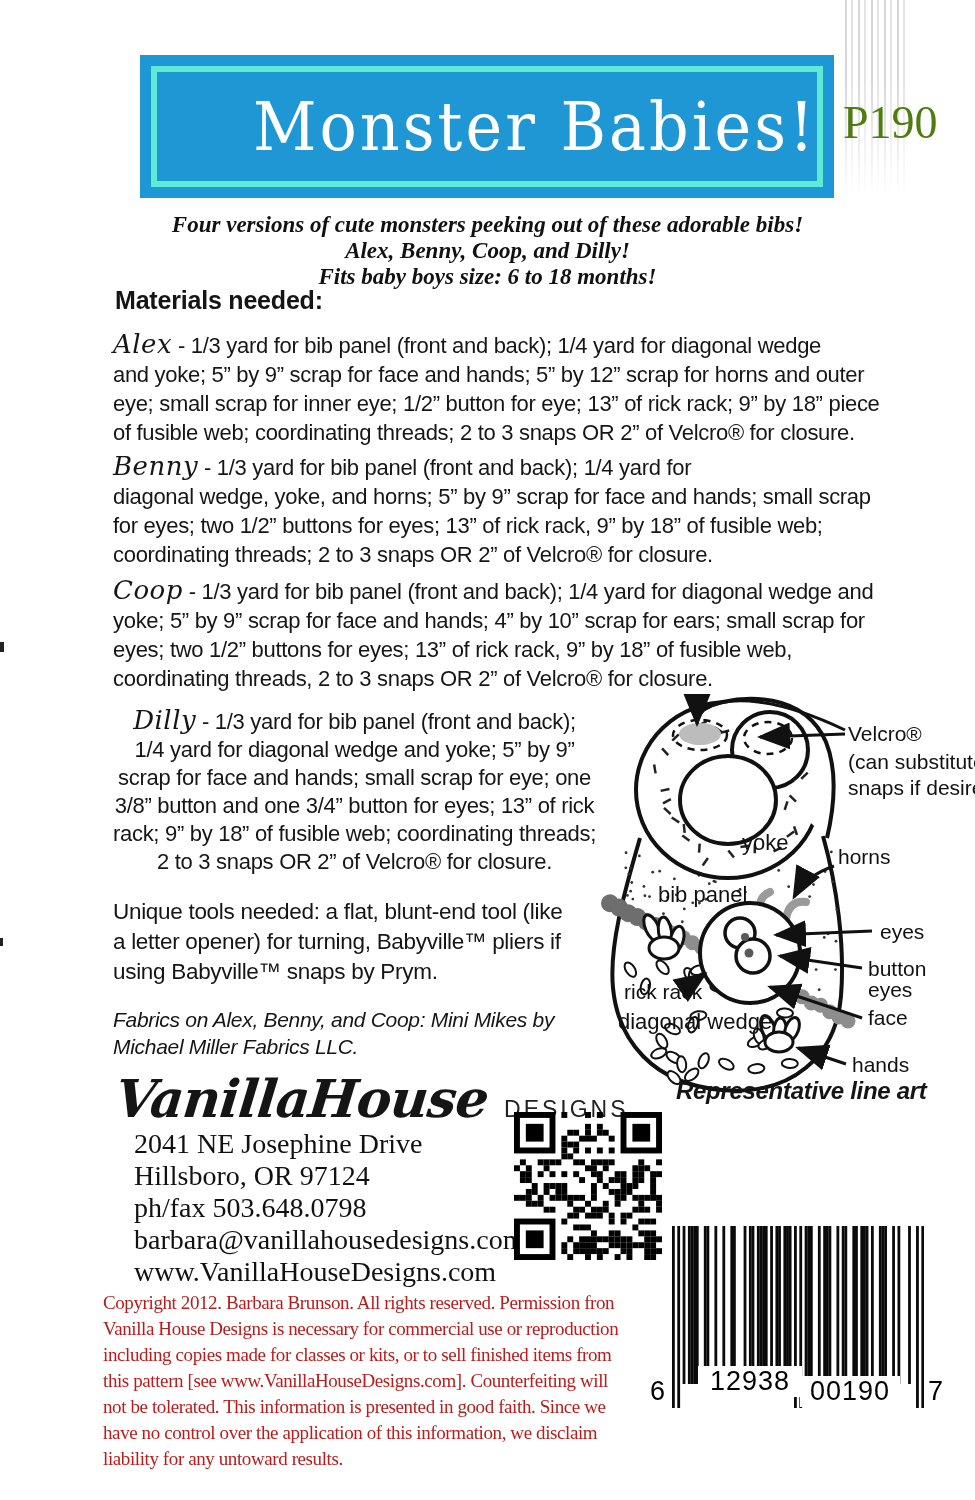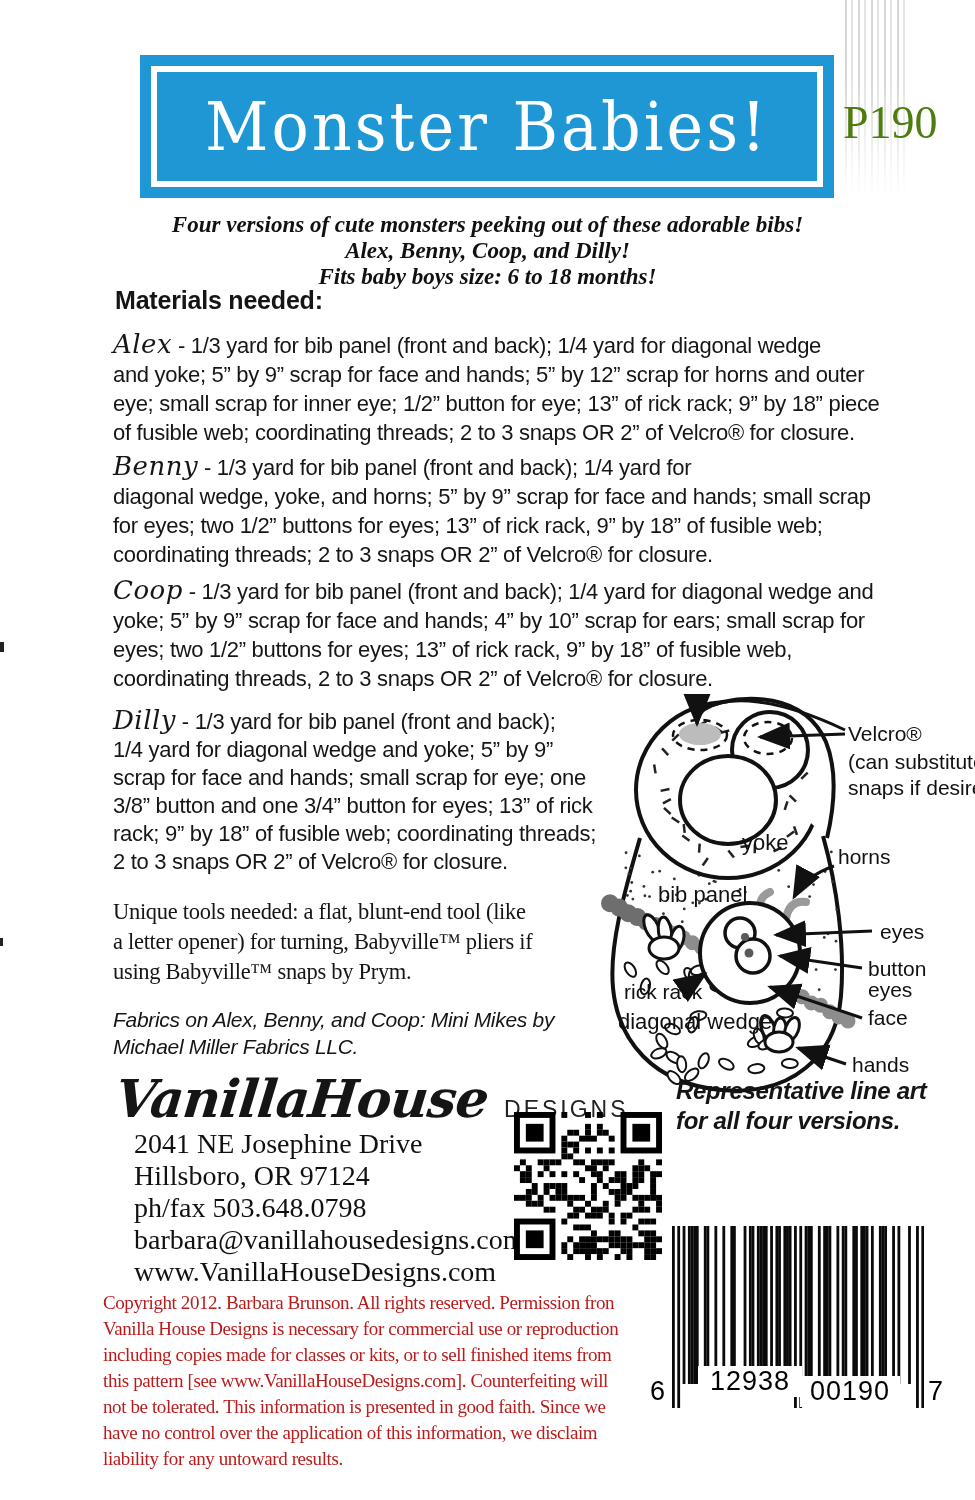--- a/index.html
+++ b/index.html
@@ -4,37 +4,37 @@
 <style>
   html,body{margin:0;padding:0;background:#888;}
   .sheet{position:relative;width:975px;height:1500px;background:#ffffff;margin:0 auto;overflow:hidden;
          font-family:"Liberation Sans", sans-serif;color:#151515;}
   
   .streaks{position:absolute;left:843px;top:0;width:64px;height:196px;
     background:repeating-linear-gradient(90deg,#fff 0 2px,#d6d6d6 2px 4px,#fff 4px 8px,#e3e3e3 8px 10px,#fff 10px 13px);}
   .streaks .fade{position:absolute;inset:0;background:linear-gradient(to bottom,rgba(255,255,255,0) 40%,#fff 100%);}
   
   .title-box{position:absolute;left:140px;top:55px;width:694px;height:143px;background:#1f97d4;}
-  .title-border{position:absolute;left:11px;top:11px;right:11px;bottom:11px;border:6px solid #ffffff;
-    display:flex;align-items:center;justify-content:center;}
+  .title-border{position:absolute;left:11px;top:11px;right:11px;bottom:11px;border:6px solid #5eead4;
+    display:flex;align-items:center;justify-content:flex-end;}
   .title-text{font-family:"DejaVu Serif", serif;font-size:62px;color:#ffffff;letter-spacing:3px;
     white-space:nowrap;transform:scaleY(1.08);}
   .p190{position:absolute;left:843px;top:96px;font-family:"Liberation Serif", serif;font-size:46px;color:#4d7c0f;}
   
   .intro{position:absolute;left:0;top:212px;width:975px;text-align:center;
     font-family:"Liberation Serif", serif;font-style:italic;font-weight:600;font-size:23px;line-height:26px;color:#111;}
   
   .mheading{position:absolute;left:115px;top:286px;font-size:25px;font-weight:bold;letter-spacing:-0.2px;}
   .para{position:absolute;left:113px;font-size:22px;line-height:29px;letter-spacing:-0.3px;color:#161616;}
   .para .pline{white-space:nowrap;}
   .mname{font-family:"DejaVu Serif", serif;font-style:italic;font-size:26px;letter-spacing:0.5px;}
   #para-alex{top:330px;} #para-benny{top:452px;} #para-coop{top:576px;}
-  #para-dilly{top:706px;line-height:28px;}
+  #para-dilly{top:706px;line-height:28px;text-align:center;}
   .tools{position:absolute;left:113px;top:897px;font-size:22.5px;line-height:30px;letter-spacing:-0.3px;}
-  .tools div{white-space:nowrap;font-family:Liberation Serif, serif;}
+  .tools div{white-space:nowrap;}
   .fabrics{position:absolute;left:113px;top:1006px;font-size:21px;line-height:27px;font-style:italic;letter-spacing:-0.3px;}
   .fabrics div{white-space:nowrap;}
   
   .logo-row{position:absolute;left:116px;top:1068px;display:flex;align-items:baseline;}
   .logo-script{font-family:"DejaVu Serif", serif;font-style:italic;font-weight:bold;font-size:52px;
     letter-spacing:-1px;transform:skewX(-6deg);}
   .logo-suffix{font-size:23px;letter-spacing:3px;margin-left:16px;color:#222;}
   .address{position:absolute;left:134px;top:1128px;font-family:"Liberation Serif", serif;font-size:28px;line-height:32px;color:#111;}
   .address div{white-space:nowrap;}
   .copyright{position:absolute;left:103px;top:1290px;font-family:"Liberation Serif", serif;font-size:19px;
@@ -337,21 +337,20 @@
     <text class="dlabel" x="268" y="288">button</text>
     <text class="dlabel" x="268" y="309">eyes</text>
     <text class="dlabel" x="268" y="337">face</text>
     <text class="dlabel" x="252" y="384">hands</text>
     <text class="dlabel" x="24" y="311">rick rack</text>
     <text class="dlabel-b" x="18" y="341">diagonal wedge</text>
   </svg>
 
   <div class="caption">
     <div>Representative line art</div>
-    <div>for all four versions.</div>
   </div>
 
   <div class="logo-row">
     <span class="logo-script">VanillaHouse</span>
     <span class="logo-suffix">DESIGNS</span>
   </div>
   <div class="address">
     <div>2041 NE Josephine Drive</div>
     <div>Hillsboro, OR  97124</div>
     <div>ph/fax 503.648.0798</div>

